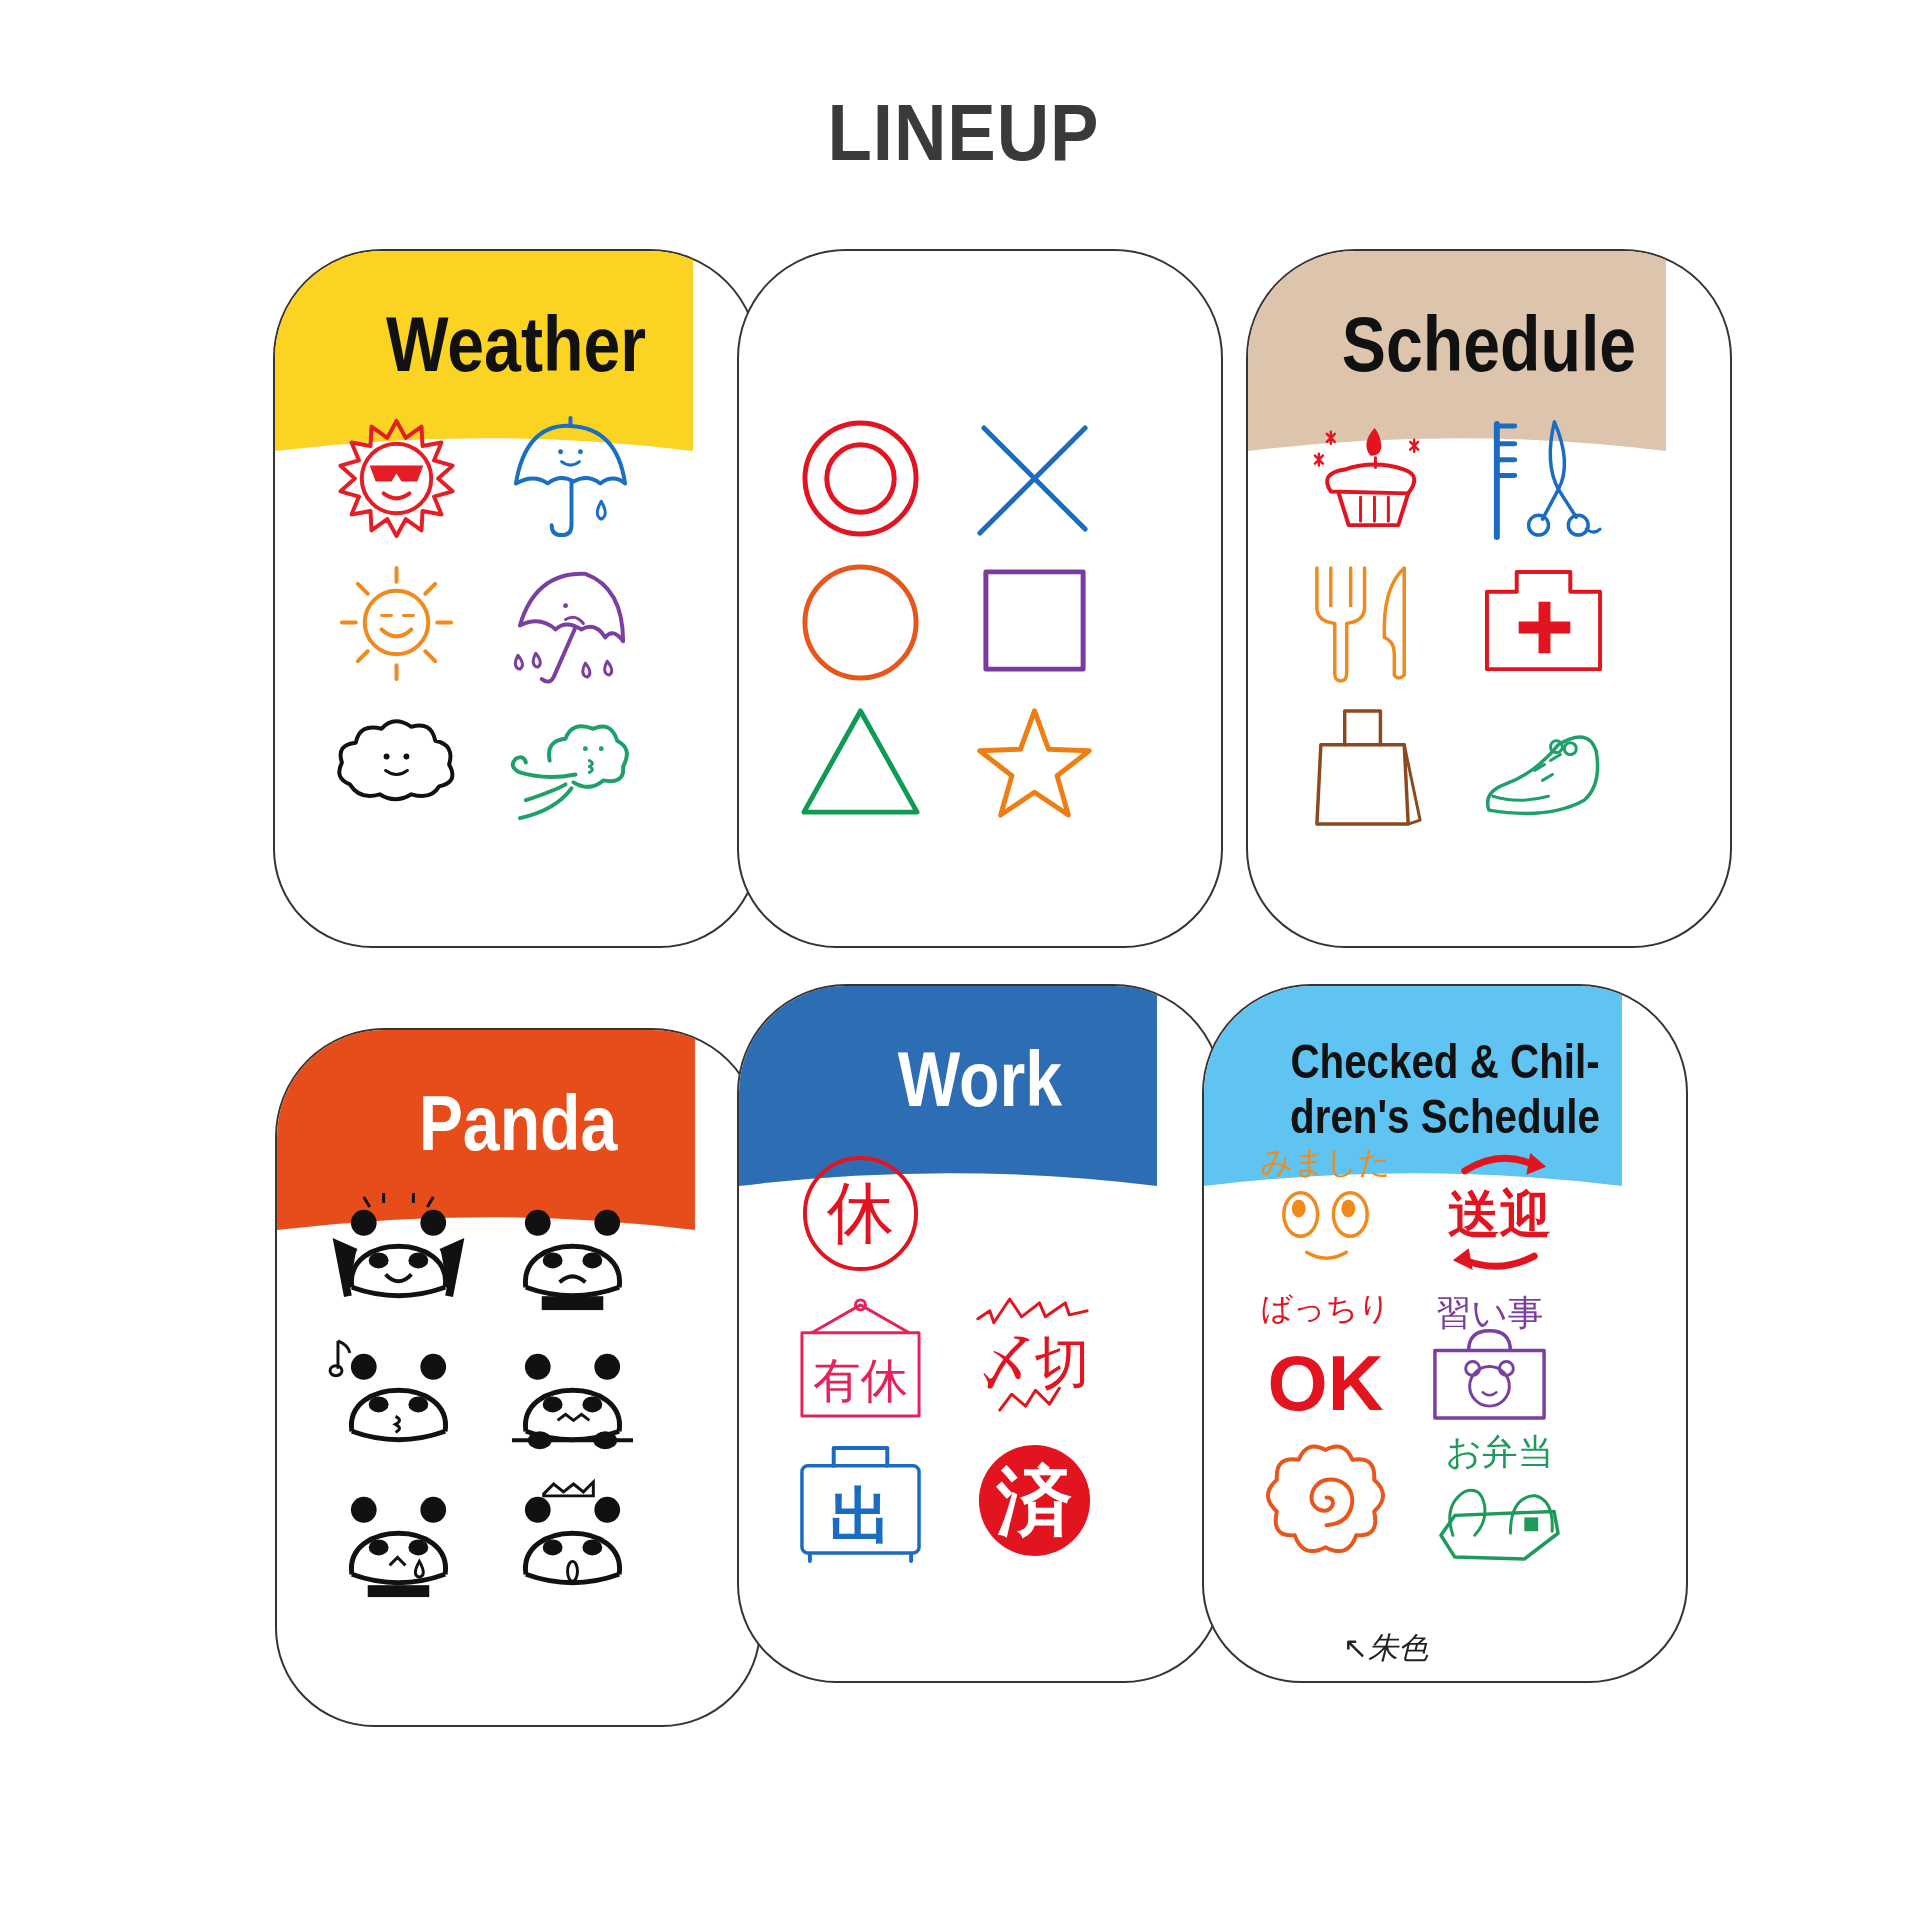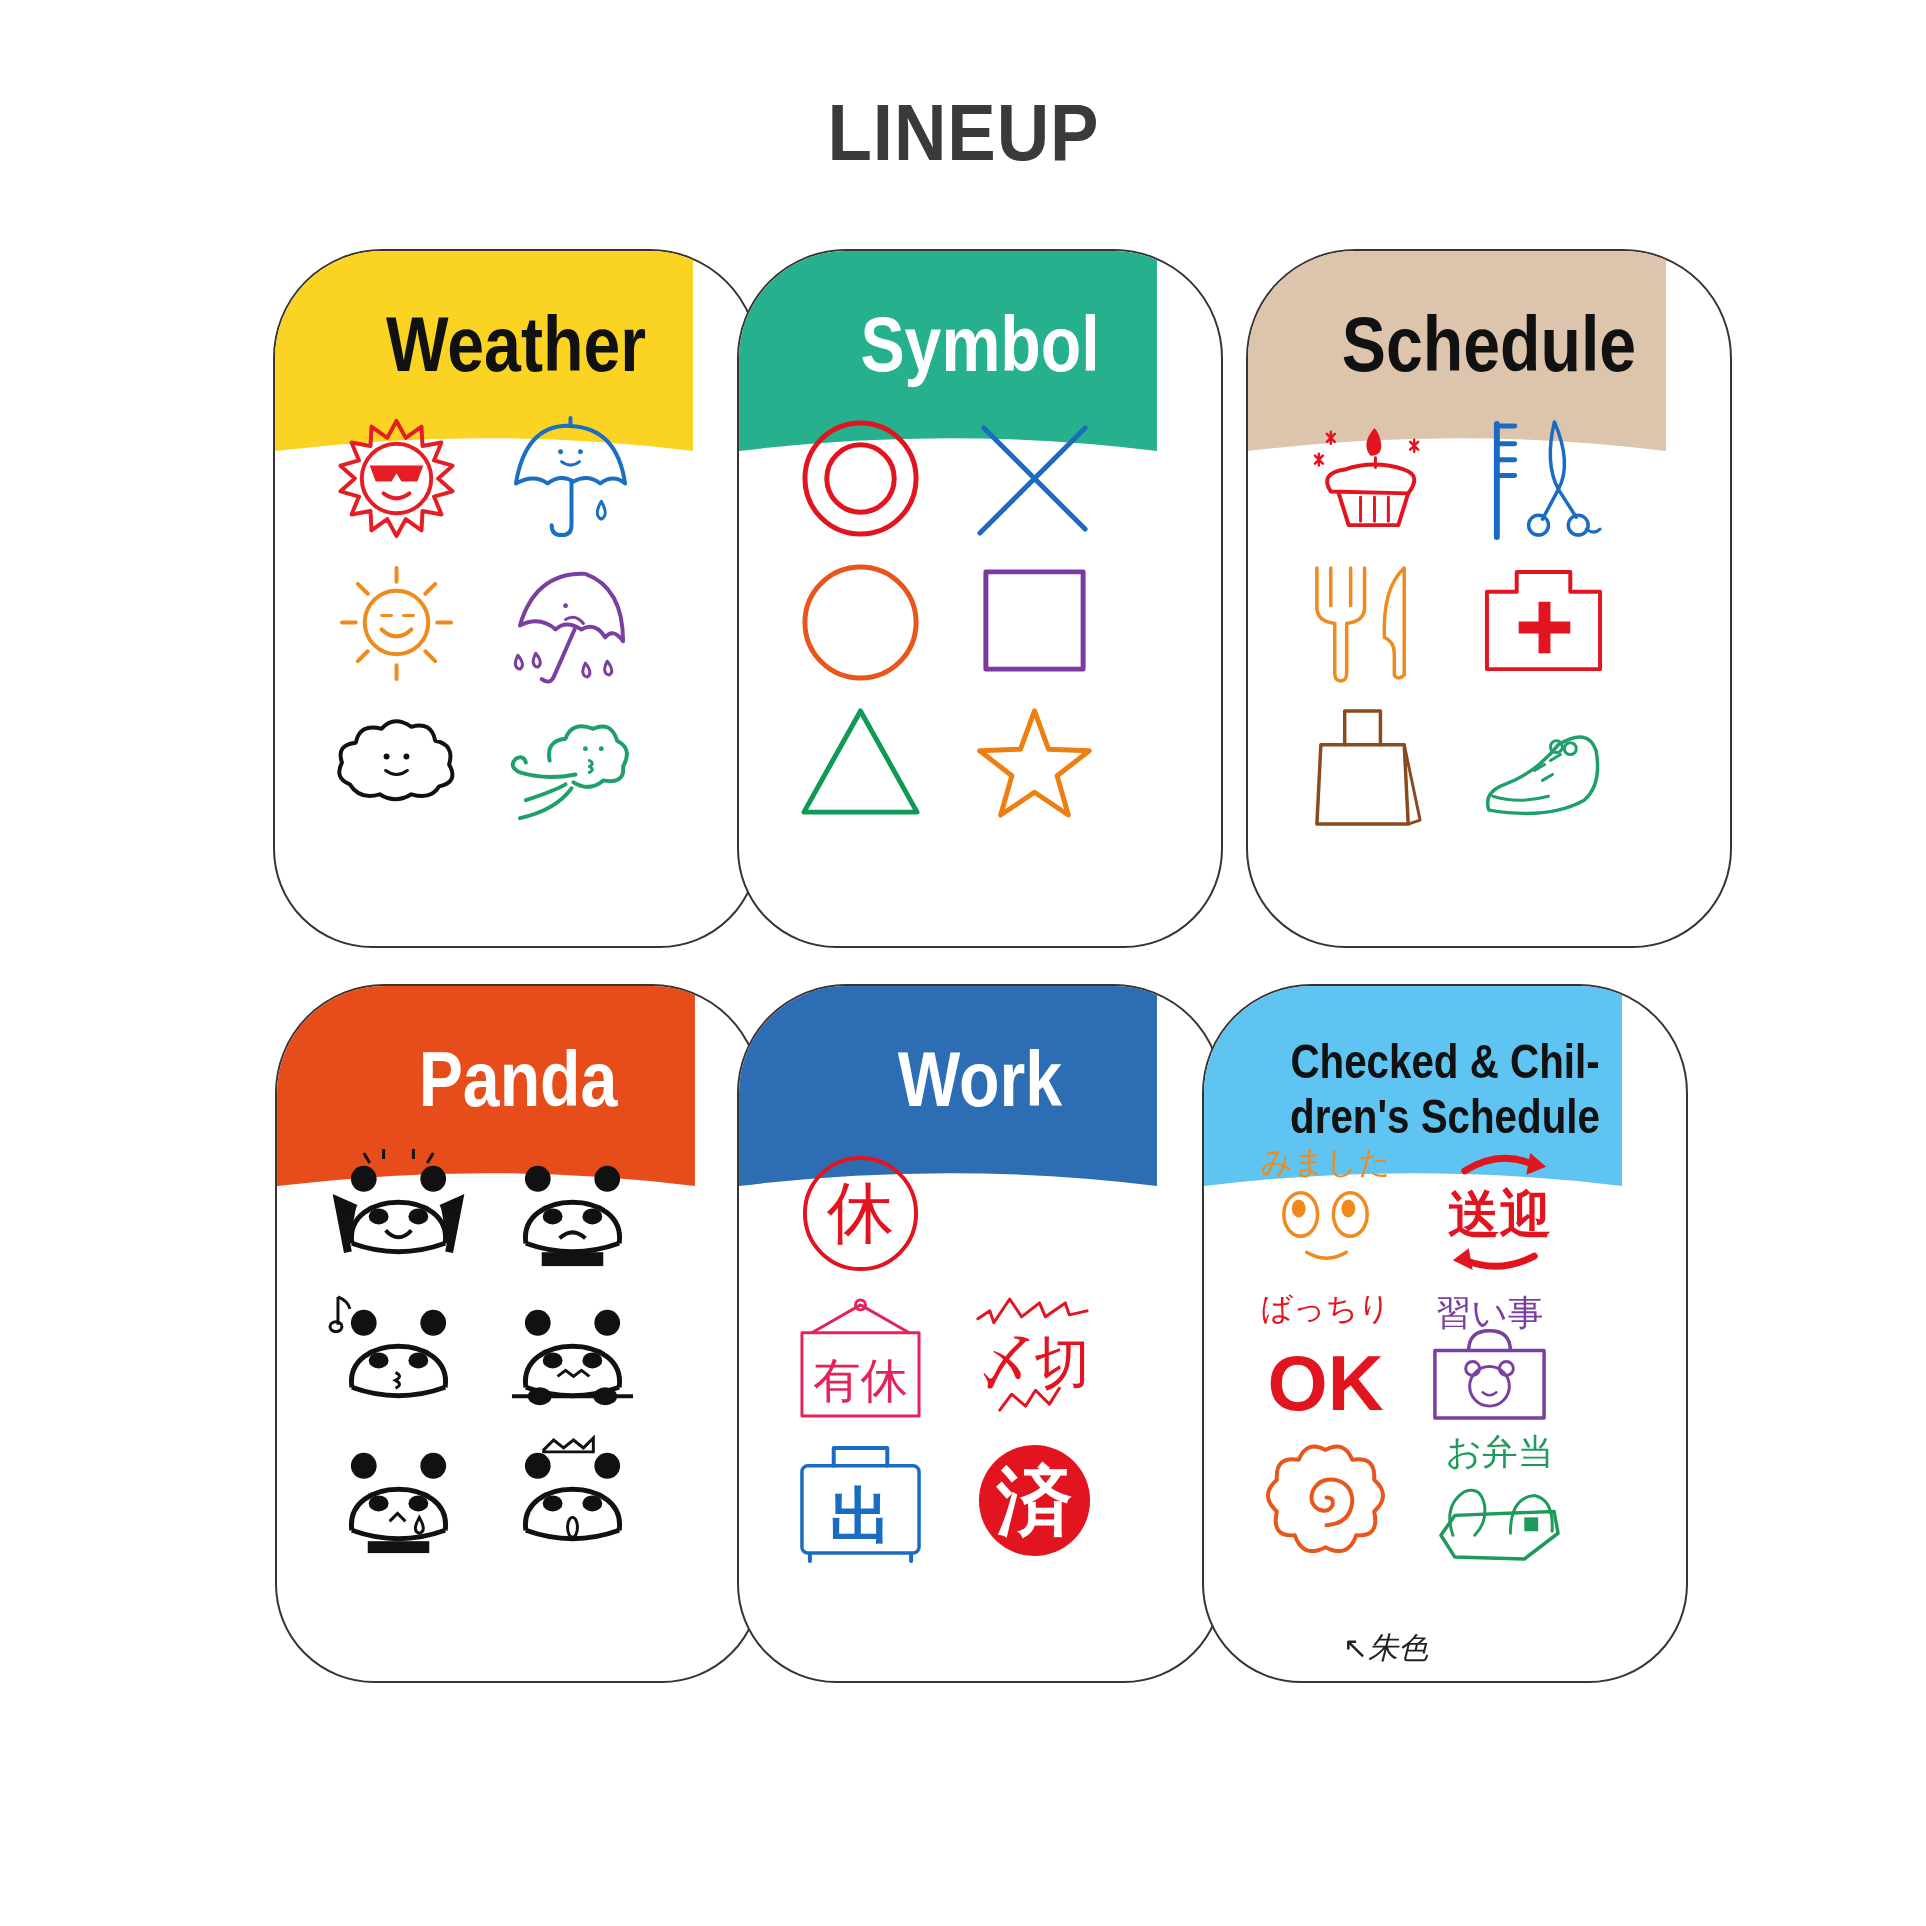--- a/index.html
+++ b/index.html
@@ -66,26 +66,20 @@
           <path d="M44 60 Q40 40 60 38 Q66 20 88 28 Q106 20 112 40 Q128 48 118 66 Q120 84 98 80 Q84 92 68 82" fill="none" stroke="#1ea06a" stroke-width="4" stroke-linecap="round" stroke-linejoin="round"></path>
     <circle cx="80" cy="48" r="2.5" fill="#1ea06a"></circle>
           <circle cx="96" cy="48" r="2.5" fill="#1ea06a"></circle>
           <path d="M84 60 q6 3 0 6 q6 3 0 6" fill="none" stroke="#1ea06a" stroke-width="3" stroke-linecap="round" stroke-linejoin="round"></path>
     <path d="M70 74 Q40 80 14 72 Q2 66 10 58 Q18 54 20 62" fill="none" stroke="#1ea06a" stroke-width="4" stroke-linecap="round" stroke-linejoin="round"></path>
           <path d="M20 100 Q50 90 60 84" fill="none" stroke="#1ea06a" stroke-width="4" stroke-linecap="round" stroke-linejoin="round"></path>
           <path d="M14 118 Q50 110 66 88" fill="none" stroke="#1ea06a" stroke-width="4" stroke-linecap="round" stroke-linejoin="round"></path>
         </svg></div>
     </div>
     <div class="card" style="left: 737px; top: 249px;">
-      <div class="card-header">
-        <svg width="418" height="204" viewBox="0 0 422 206">
-          <path d="M0 0 H422 V202 Q211 176 0 202 Z" fill="#27b08e"></path>
-        </svg>
-        <div class="card-title" style="color: rgb(255, 255, 255);">Symbol</div>
-      </div>
       <div class="icon" style="left: 57px; top: 163px;"><svg viewBox="0 0 130 130">
           <circle cx="65" cy="65" r="56" fill="none" stroke="#e2141f" stroke-width="5" stroke-linecap="round" stroke-linejoin="round"></circle>
           <circle cx="65" cy="65" r="34" fill="none" stroke="#e2141f" stroke-width="5" stroke-linecap="round" stroke-linejoin="round"></circle>
         </svg></div>
       <div class="icon" style="left: 231px; top: 163px;"><svg viewBox="0 0 130 130">
           <path d="M14 14 L116 116 M116 14 L10 120" fill="none" stroke="#1a6cc2" stroke-width="5" stroke-linecap="round" stroke-linejoin="round"></path>
         </svg></div>
       <div class="icon" style="left: 57px; top: 307px;"><svg viewBox="0 0 130 130">
           <circle cx="65" cy="65" r="56" fill="none" stroke="#e8561c" stroke-width="5" stroke-linecap="round" stroke-linejoin="round"></circle>
         </svg></div>
@@ -137,21 +131,21 @@
           <path d="M40 44 V10 H76 V44" fill="none" stroke="#8a4a20" stroke-width="3.5" stroke-linecap="round" stroke-linejoin="round"></path>
         </svg></div>
       <div class="icon" style="left: 231px; top: 450px;"><svg viewBox="0 0 130 130">
           <path d="M10 110 Q4 92 26 84 Q58 72 80 44 Q110 26 118 50 Q124 84 106 100 Q70 120 10 110 Z" fill="none" stroke="#1ea06a" stroke-width="3.5" stroke-linecap="round" stroke-linejoin="round"></path>
     <path d="M14 96 Q40 104 70 96" fill="none" stroke="#1ea06a" stroke-width="3" stroke-linecap="round" stroke-linejoin="round"></path>
           <path d="M56 70 l10 -6 M64 80 l10 -6 M72 60 l10 -6" fill="none" stroke="#1ea06a" stroke-width="3" stroke-linecap="round" stroke-linejoin="round"></path>
           <circle cx="78" cy="46" r="6" fill="none" stroke="#1ea06a" stroke-width="3" stroke-linecap="round" stroke-linejoin="round"></circle>
           <circle cx="92" cy="48" r="6" fill="none" stroke="#1ea06a" stroke-width="3" stroke-linecap="round" stroke-linejoin="round"></circle>
         </svg></div>
     </div>
-    <div class="card" style="left: 275px; top: 984px;">
+    <div class="card" style="left: 275px; top: 1028px;">
       <div class="card-header">
         <svg width="418" height="204" viewBox="0 0 422 206">
           <path d="M0 0 H422 V202 Q211 176 0 202 Z" fill="#e74d1a"></path>
         </svg>
         <div class="card-title" style="color: rgb(255, 255, 255);">Panda</div>
       </div>
       <div class="icon" style="left: 57px; top: 163px;"><svg viewBox="0 0 130 130">
           <circle cx="30" cy="30" r="13" fill="#111"></circle>
           <circle cx="100" cy="30" r="13" fill="#111"></circle>
   <path d="M18 95 C10 40 120 40 112 95" fill="#fff" stroke="#111" stroke-width="5"></path>

